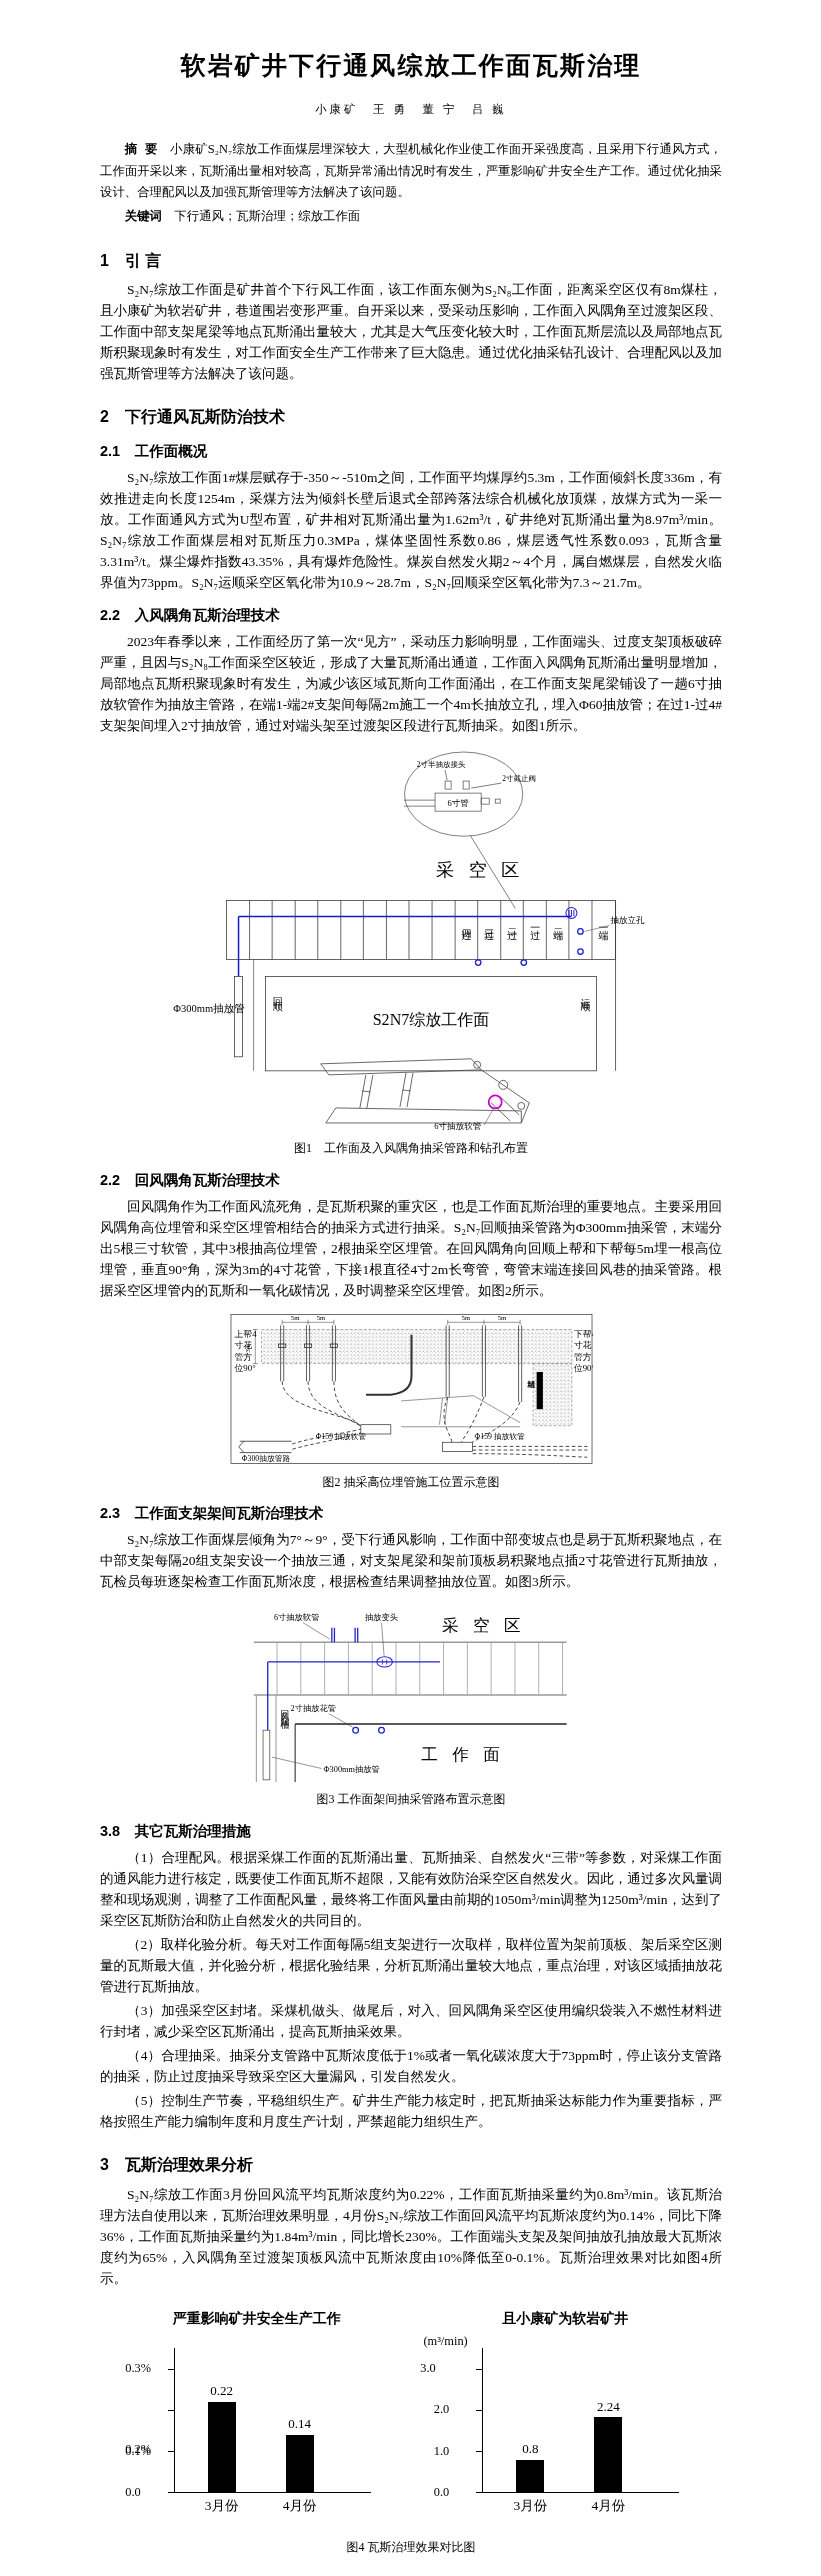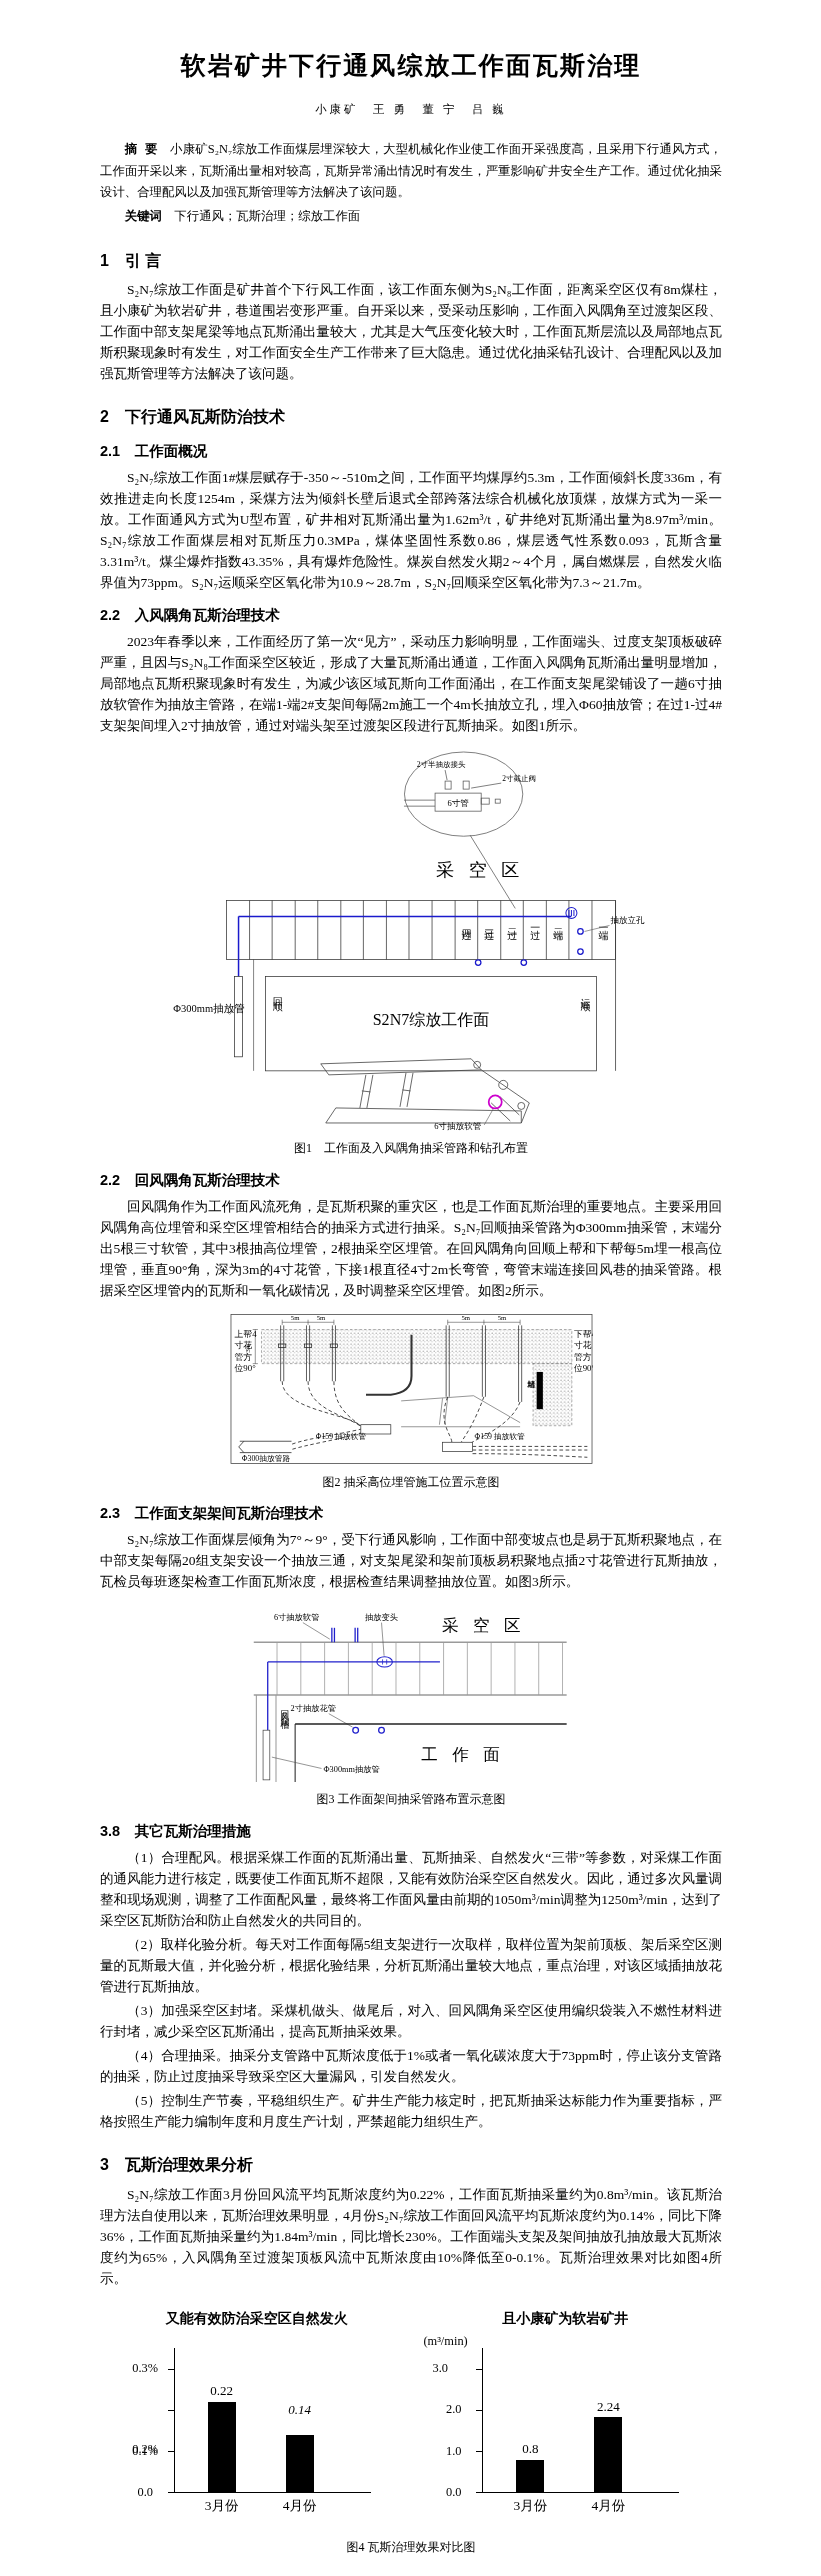--- a/index.html
+++ b/index.html
@@ -32,21 +32,21 @@
   .caption{text-align:center;font-size:12px;margin:7.3px 0 13.5px 0;}
   svg text{font-family:"Liberation Serif","DejaVu Serif",serif;fill:#000;}
   .vert{writing-mode:vertical-rl;text-orientation:upright;}
   
   .fig4-wrap{display:flex;justify-content:center;gap:18.6px;margin-top:17.6px;}
   .chart{position:relative;width:290px;height:226px;}
   .chart .c-title{position:absolute;top:4.1px;left:0;right:0;text-align:center;
     font-family:"Liberation Sans","DejaVu Sans",sans-serif;font-weight:bold;font-size:14px;}
   .chart .c-unit{position:absolute;font-size:12.4px;}
   .chart .vline,.chart .hline,.chart .tick{position:absolute;background:#000;}
-  .chart .ylab{position:absolute;width:40px;text-align:center;font-size:12.4px;}
+  .chart .ylab{position:absolute;width:40px;text-align:left;font-size:12.4px;}
   .chart .bar{position:absolute;background:#000;}
   .chart .blab{position:absolute;text-align:center;font-size:13px;}
   .chart .cat{position:absolute;text-align:center;font-size:13.5px;}
 </style>
 </head>
 <body>
 
 <div class="page">
 
   <h1 class="doc-title">软岩矿井下行通风综放工作面瓦斯治理</h1>
@@ -333,36 +333,36 @@
   <p class="body">（2）取样化验分析。每天对工作面每隔5组支架进行一次取样，取样位置为架前顶板、架后采空区测量的瓦斯最大值，并化验分析，根据化验结果，分析瓦斯涌出量较大地点，重点治理，对该区域插抽放花管进行瓦斯抽放。</p>
   <p class="body">（3）加强采空区封堵。采煤机做头、做尾后，对入、回风隅角采空区使用编织袋装入不燃性材料进行封堵，减少采空区瓦斯涌出，提高瓦斯抽采效果。</p>
   <p class="body">（4）合理抽采。抽采分支管路中瓦斯浓度低于1%或者一氧化碳浓度大于73ppm时，停止该分支管路的抽采，防止过度抽采导致采空区大量漏风，引发自然发火。</p>
   <p class="body">（5）控制生产节奏，平稳组织生产。矿井生产能力核定时，把瓦斯抽采达标能力作为重要指标，严格按照生产能力编制年度和月度生产计划，严禁超能力组织生产。</p>
 
   <h2 class="sec">3　瓦斯治理效果分析</h2>
   <p class="body">S₂N₇综放工作面3月份回风流平均瓦斯浓度约为0.22%，工作面瓦斯抽采量约为0.8m³/min。该瓦斯治理方法自使用以来，瓦斯治理效果明显，4月份S₂N₇综放工作面回风流平均瓦斯浓度约为0.14%，同比下降36%，工作面瓦斯抽采量约为1.84m³/min，同比增长230%。工作面端头支架及架间抽放孔抽放最大瓦斯浓度约为65%，入风隅角至过渡架顶板风流中瓦斯浓度由10%降低至0-0.1%。瓦斯治理效果对比如图4所示。</p>
 
   <div class="fig4-wrap">
     <div class="chart" id="chart0">
-        <div class="c-title">又能有效防治采空区自然发火</div>
+        <div class="c-title">严重影响矿井安全生产工作</div>
         <div class="vline" style="left: 62px; top: 42px; width: 1px; height: 144px;"></div>
         <div class="hline" style="left: 62px; top: 186px; width: 197px; height: 1px;"></div>
         <div class="tick" style="left: 56px; top: 186px; width: 6.2px; height: 1px;"></div>
         <div class="ylab" style="left: 13.5px; top: 179px;">0.0</div>
         <div class="tick" style="left: 56px; top: 145px; width: 6.2px; height: 1px;"></div>
         <div class="ylab" style="left: 13.5px; top: 138px;">0.1%</div>
         <div class="tick" style="left: 56px; top: 104px; width: 6.2px; height: 1px;"></div>
         <div class="ylab" style="left: 13.5px; top: 96px; margin-top: 40px;">0.2%</div>
         <div class="tick" style="left: 56px; top: 63px; width: 6.2px; height: 1px;"></div>
         <div class="ylab" style="left: 13.5px; top: 55px;">0.3%</div>
         <div class="bar" style="left: 96px; top: 96px; width: 28px; height: 90px; background: rgb(0, 0, 0);"></div>
         <div class="blab" style="left: 84px; top: 77px; width: 52px;">0.22</div>
         <div class="cat" style="left: 84px; top: 191px; width: 52px;">3月份</div>
         <div class="bar" style="left: 174px; top: 129px; width: 28px; height: 58px; background: rgb(0, 0, 0);"></div>
-        <div class="blab" style="left: 162px; top: 96px; width: 52px; font-style: italic;">0.14</div>
+        <div class="blab" style="left: 162px; top: 110px; width: 52px;">0.14</div>
         <div class="cat" style="left: 162px; top: 191px; width: 52px;">4月份</div>
       </div>
     <div class="chart" id="chart1">
         <div class="c-title">且小康矿为软岩矿井</div>
         <div class="c-unit" style="left: 3.1px; top: 28px;">(m³/min)</div>
         <div class="vline" style="left: 62px; top: 42px; width: 1px; height: 144px;"></div>
         <div class="hline" style="left: 62px; top: 186px; width: 197px; height: 1px;"></div>
         <div class="tick" style="left: 56px; top: 186px; width: 6.2px; height: 1px;"></div>
         <div class="ylab" style="left: 13.5px; top: 179px;">0.0</div>
         <div class="tick" style="left: 56px; top: 145px; width: 6.2px; height: 1px;"></div>

